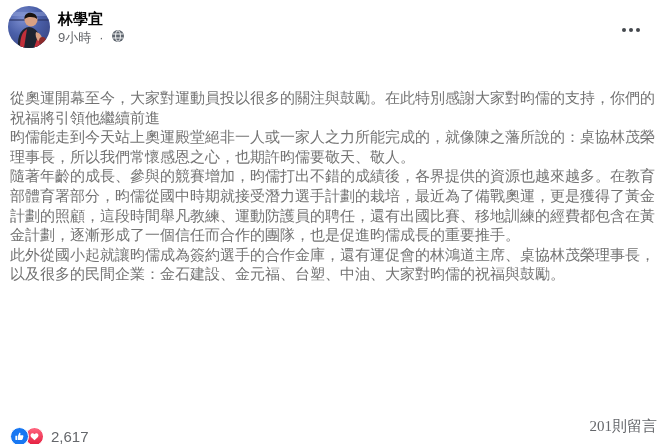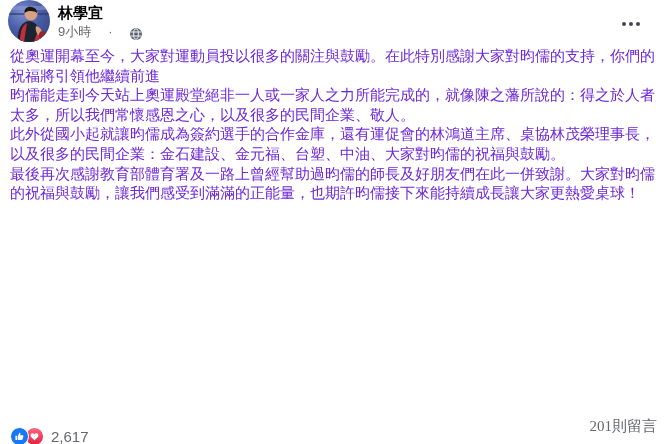--- a/index.html
+++ b/index.html
@@ -10,21 +10,21 @@
     height: 444px;
     background: #ffffff;
     font-family: "Liberation Sans", sans-serif;
     color: #050505;
     overflow: hidden;
   }
   
   .header {
     display: flex;
     align-items: flex-start;
-    padding: 0 10px 0 8px;
+    padding: 6px 10px 0 8px;
   }
   .avatar {
     width: 42px;
     height: 42px;
     border-radius: 50%;
     overflow: hidden;
     flex: none;
     cursor: pointer;
   }
   .avatar svg { display: block; }
@@ -37,22 +37,22 @@
   .author-name {
     font-size: 15px;
     font-weight: 700;
     line-height: 19px;
     color: #050505;
     cursor: pointer;
     display: inline-block;
   }
   .meta {
     display: flex;
-    align-items: flex-end;
-    gap: 17px;
+    align-items: flex-start;
+    gap: 8px;
     margin-top: 1px;
     font-size: 13px;
     line-height: 17px;
     color: #65676b;
   }
   .meta .globe { display: inline-flex; margin-top: 1px; }
   .more-button {
     flex: none;
     width: 32px;
     height: 32px;
@@ -68,21 +68,22 @@
     width: 4px;
     height: 4px;
     border-radius: 50%;
     background: #44484d;
   }
   
   .body-text {
     padding: 4px 10px 0 10px;
     font-size: 15px;
     line-height: 19.6px;
-    color: #6d28d9;
+    color: #737373;
+    margin-top: 36px;
   }
   .body-text p { margin: 0; }
   .body-text p.para-gap { margin-top: 7px; }
   
   .footer {
     position: absolute;
     left: 10px;
     right: 8px;
     bottom: 6px;
     height: 24px;
@@ -166,23 +167,23 @@
     </div>
     <div class="more-button">
       <i></i>
         <i></i>
         <i></i>
     </div>
   </div>
 
   <div class="body-text">
     <p>從奧運開幕至今，大家對運動員投以很多的關注與鼓勵。在此特別感謝大家對昀儒的支持，你們的祝福將引領他繼續前進</p>
-    <p>昀儒能走到今天站上奧運殿堂絕非一人或一家人之力所能完成的，就像陳之藩所說的：得之於人者太多，所以我們常懷感恩之心，以及很多的民間企業、敬人。</p>
+    <p>昀儒能走到今天站上奧運殿堂絕非一人或一家人之力所能完成的，就像陳之藩所說的：桌協林茂榮理事長，所以我們常懷感恩之心，也期許昀儒要敬天、敬人。</p>
+    <p>隨著年齡的成長、參與的競賽增加，昀儒打出不錯的成績後，各界提供的資源也越來越多。在教育部體育署部分，昀儒從國中時期就接受潛力選手計劃的栽培，最近為了備戰奧運，更是獲得了黃金計劃的照顧，這段時間舉凡教練、運動防護員的聘任，還有出國比賽、移地訓練的經費都包含在黃金計劃，逐漸形成了一個信任而合作的團隊，也是促進昀儒成長的重要推手。</p>
     <p>此外從國小起就讓昀儒成為簽約選手的合作金庫，還有運促會的林鴻道主席、桌協林茂榮理事長，以及很多的民間企業：金石建設、金元福、台塑、中油、大家對昀儒的祝福與鼓勵。</p>
-    <p>最後再次感謝教育部體育署及一路上曾經幫助過昀儒的師長及好朋友們在此一併致謝。大家對昀儒的祝福與鼓勵，讓我們感受到滿滿的正能量，也期許昀儒接下來能持續成長讓大家更熱愛桌球！</p>
   </div>
 
   <div class="footer">
     <div class="reactions">
       <span class="reaction-bubble reaction-like">
         <svg width="11" height="11" viewBox="0 0 16 16">
           <path fill="#ffffff" d="M2.5 7h2.2v6H2.5c-.3 0-.5-.2-.5-.5v-5c0-.3.2-.5.5-.5zm3.2 6V7.4L7.6 3c.1-.3.4-.5.7-.5.7 0 1.2.6 1.1 1.3L9 6h3.4c.9 0 1.5.8 1.3 1.6l-1 4.2c-.2.7-.8 1.2-1.5 1.2H5.7z"></path>
         </svg>
       </span>
       <span class="reaction-bubble reaction-love">

